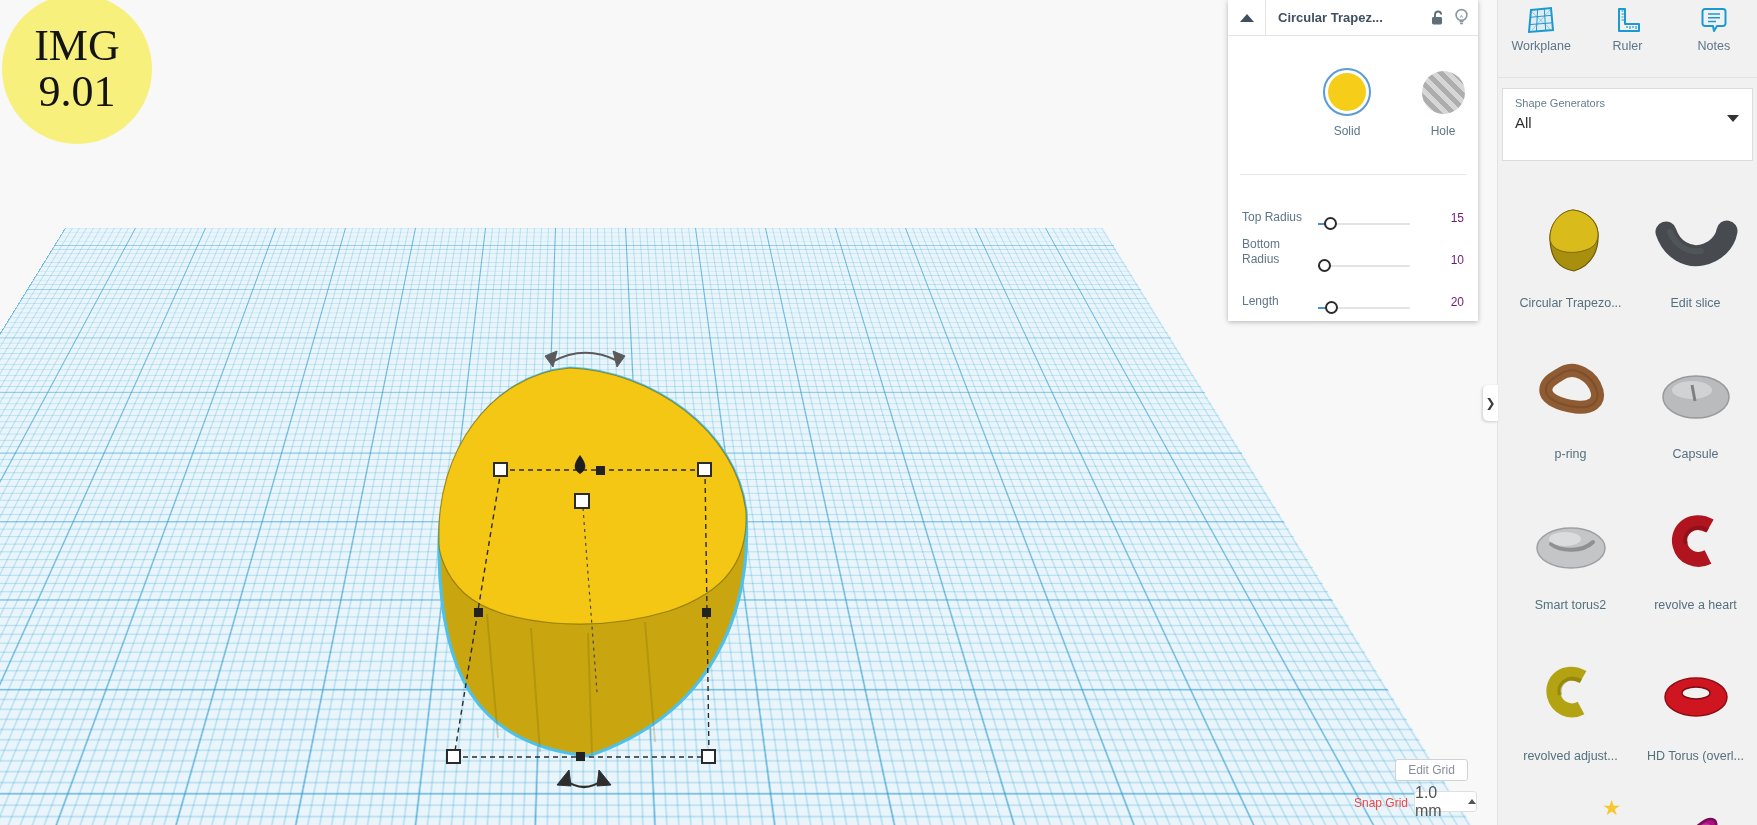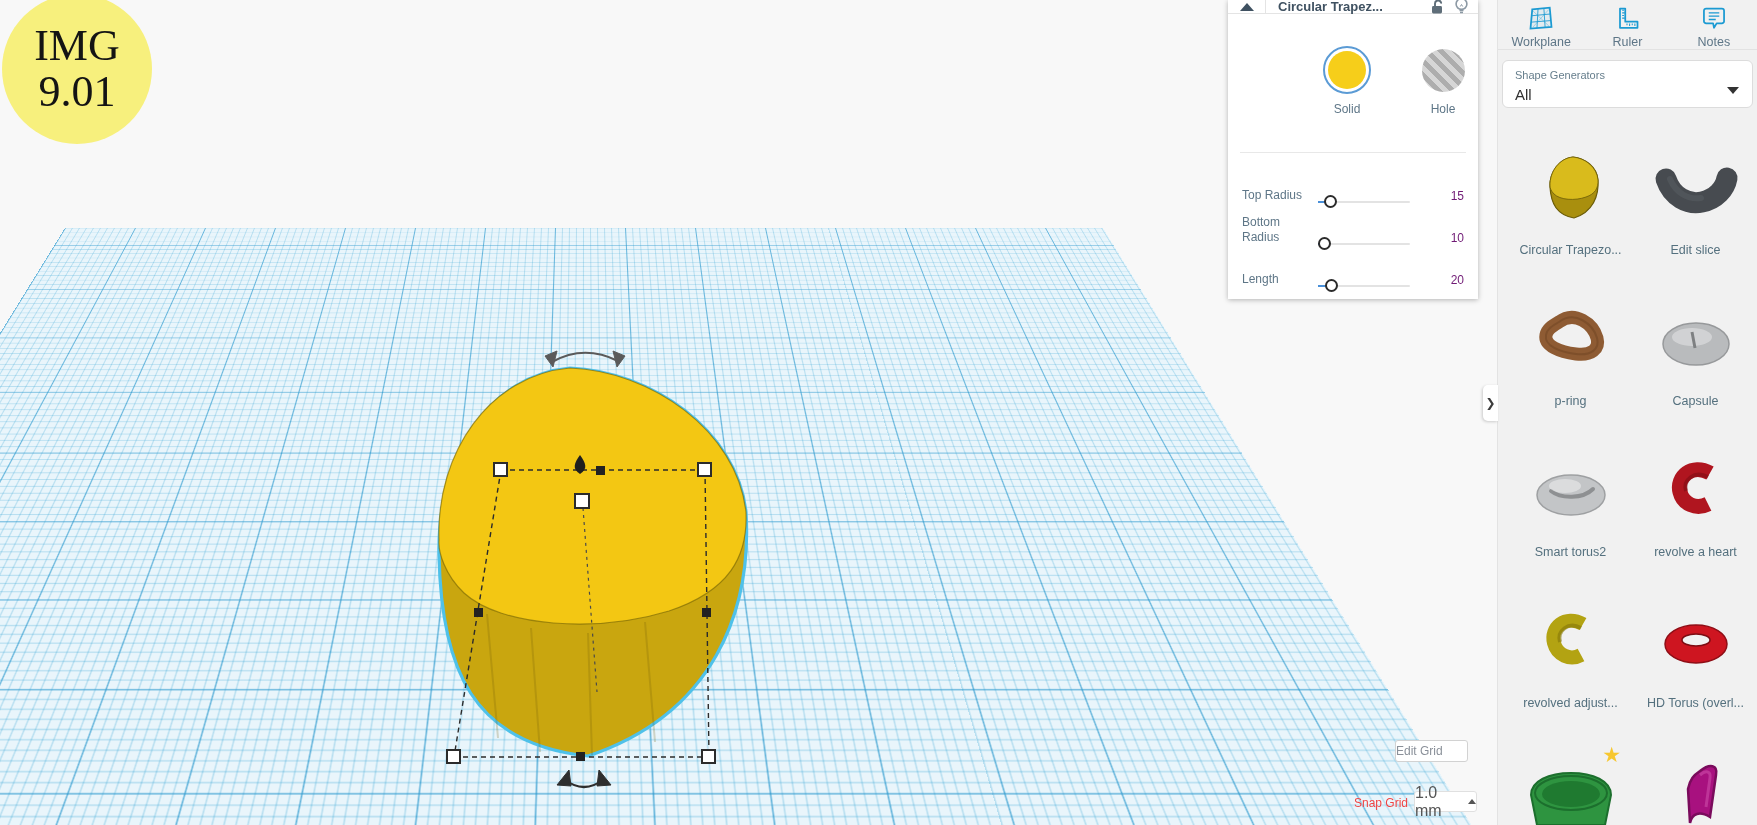--- a/index.html
+++ b/index.html
@@ -22,21 +22,21 @@
   #shape-layer { position:absolute; left:0; top:0; width:1497px; height:825px; }
 
   
   #badge { position:absolute; left:2px; top:-6px; width:150px; height:150px; border-radius:50%;
     background:#F7F07D; display:flex; flex-direction:column; align-items:center; justify-content:center;
     font-family:"Liberation Serif", serif; color:#141414; font-size:44px; line-height:1.05; z-index:5; }
 
   
   #inspector { position:absolute; left:1228px; top:0; width:250px; background:#fff;
     box-shadow:0 1px 5px rgba(0,0,0,0.28); z-index:6; }
-  #inspector .hdr { display:flex; align-items:center; height:14px; border-bottom:1px solid #e4e4e4; }
+  #inspector .hdr { display:flex; align-items:center; height:36px; border-bottom:1px solid #e4e4e4; }
   #inspector .collapse { width:38px; height:100%; display:flex; align-items:center; justify-content:center;
      border-right:1px solid #e4e4e4; cursor:pointer; }
   .tri-up { width:0; height:0; border-left:7px solid transparent; border-right:7px solid transparent; border-bottom:8px solid #3F5161; }
   #inspector .title { flex:1; padding-left:12px; font-size:13px; font-weight:bold; color:#3F5161;
      white-space:nowrap; overflow:hidden; }
   #inspector .hicon { margin-right:9px; display:flex; }
 
   .mat-section { display:flex; justify-content:flex-end; gap:26px; padding:32px 0 10px 0; }
   .mat { width:70px; display:flex; flex-direction:column; align-items:center; cursor:pointer; }
   .mat .ring { width:48px; height:48px; border-radius:50%; display:flex; align-items:center; justify-content:center; background:#fff; }
@@ -55,45 +55,45 @@
   .sfill { position:absolute; left:0; top:0; height:2px; background:#4A90D9; }
   .shandle { position:absolute; width:13px; height:13px; border-radius:50%; background:#fff; border:2px solid #2b2b2b; top:-6px; cursor:pointer; }
   .srow:nth-child(1) .sfill { width:12px; } .srow:nth-child(1) .shandle { left:6px; }
   .srow:nth-child(2) .sfill { width:4px;  } .srow:nth-child(2) .shandle { left:0px; }
   .srow:nth-child(3) .sfill { width:13px; } .srow:nth-child(3) .shandle { left:7px; }
   .sval { margin-left:auto; font-size:12px; color:#701a75; }
 
   
   #sidebar { position:absolute; left:1497px; top:0; width:260px; height:825px; background:#F1F1F1;
      border-left:1px solid #e3e3e3; }
-  #side-toolbar { height:50px; display:flex; justify-content:space-around; padding-top:5px;
+  #side-toolbar { height:78px; display:flex; justify-content:space-around; padding-top:5px;
      border-bottom:1px solid #e2e2e2; }
   .tool { display:flex; flex-direction:column; align-items:center; gap:2px; cursor:pointer; width:80px; }
   .tool .tlabel { font-size:12.5px; color:#5E7687; }
 
-  #gen-dropdown { margin:10px 4px 0 4px; height:48px; background:#fff; border:1px solid #DCDCDC;
-     border-radius:6px; position:relative; padding:8px 12px 0 12px; cursor:pointer; }
+  #gen-dropdown { margin:10px 4px 0 4px; height:73px; background:#fff; border:1px solid #DCDCDC;
+     border-radius:0; position:relative; padding:8px 12px 0 12px; cursor:pointer; }
   #gen-dropdown .glabel { font-size:11px; color:#667E8C; }
   #gen-dropdown .gval { font-size:15px; color:#2F2F2F; margin-top:5px; }
   .caret-down { position:absolute; right:13px; top:26px; width:0; height:0;
      border-left:6px solid transparent; border-right:6px solid transparent; border-top:7px solid #333; }
 
   #tiles { margin-top:30px; display:grid; grid-template-columns:125px 125px; padding-left:10px; }
   .tile { height:151px; padding-top:12px; text-align:center; cursor:pointer; position:relative; }
   .tile .thumb { height:86px; display:flex; align-items:center; justify-content:center; }
   .tile .tname { margin-top:7px; font-size:12.5px; color:#54707E; white-space:nowrap; overflow:hidden; }
   .fav-star { position:absolute; top:2px; right:12px; font-size:21px; color:#F7C72F; line-height:1; }
 
   #side-collapse { position:absolute; left:1483px; top:385px; width:15px; height:36px; background:#fff;
      border-radius:5px 0 0 5px; box-shadow:-1px 1px 3px rgba(0,0,0,0.18); z-index:4;
      display:flex; align-items:center; justify-content:center; font-size:12px; color:#3c3c3c; cursor:pointer; }
 
   
-  #edit-grid-btn { position:absolute; left:1395px; top:740px; width:73px; height:22px; background:#fff;
-     border:1px solid #D2D2D2; border-radius:3px; font-size:12px; color:#8A9099; 
+  #edit-grid-btn { position:absolute; left:1395px; top:759px; width:73px; height:22px; background:#fff;
+     border:1px solid #D2D2D2; border-radius:3px; font-size:12px; color:#8A9099; text-align:center;
      line-height:20px; cursor:pointer; z-index:3; }
   #snap-label { position:absolute; left:1330px; top:796px; width:78px; text-align:right; font-size:12px;
      color:#ef4444; text-shadow:0 0 2px rgba(255,255,255,0.9); z-index:3; }
   #snap-dd { position:absolute; left:1414px; top:791px; width:63px; height:21px; background:#fff;
      border:1px solid #E0E0E0; border-radius:3px; display:flex; align-items:center; justify-content:center;
      gap:5px; font-size:16px; color:#555; cursor:pointer; z-index:3; }
   .caret-up { width:0; height:0; border-left:4px solid transparent; border-right:4px solid transparent;
      border-bottom:5px solid #555; }
 
   svg { display:block; }

